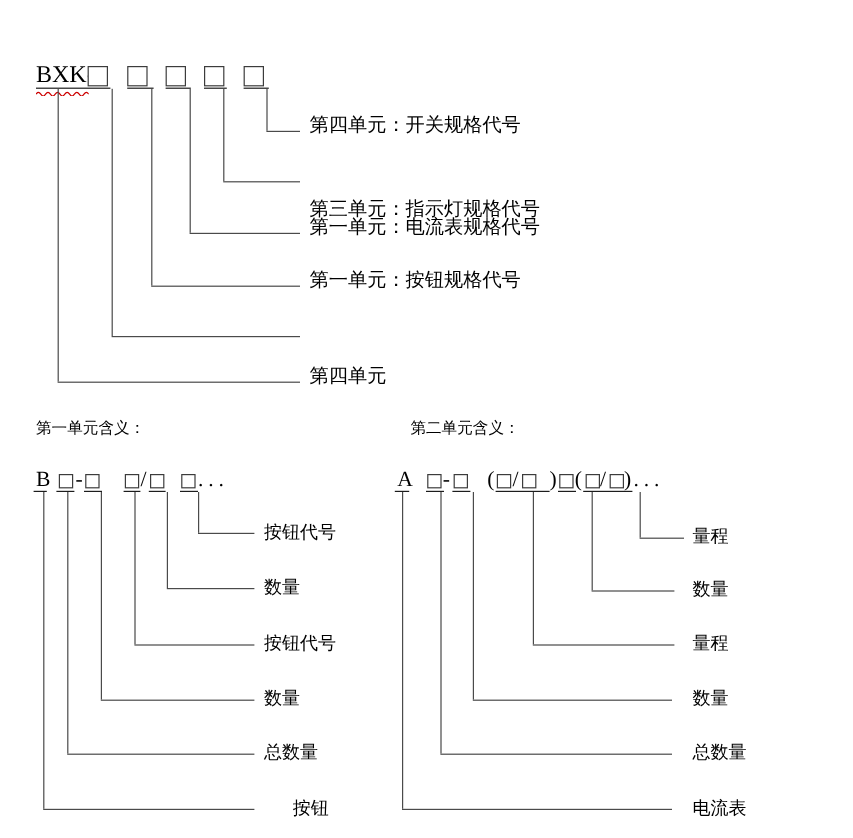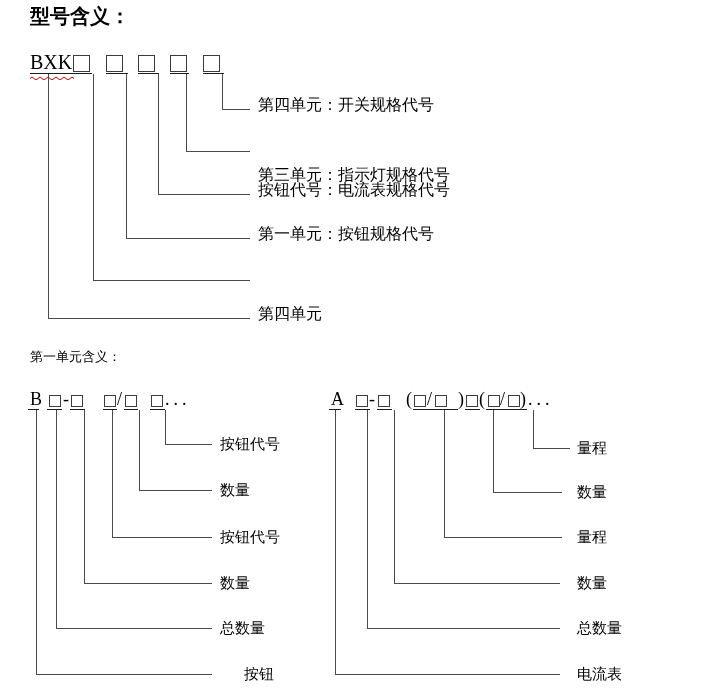--- a/index.html
+++ b/index.html
@@ -17,21 +17,20 @@
   .hl{position:absolute;height:1px;background:#4a4a4a;}
   .lbl{position:absolute;font-size:16px;line-height:20px;white-space:nowrap;text-align:center;}
   .lbs{position:absolute;font-size:15px;line-height:20px;white-space:nowrap;}
   .sq{position:absolute;left:30px;top:75px;}
 </style>
 </head>
 <body>
 
 <div id="page">
 
-  <div class="ttl">型号含义：</div>
 
   <span class="fl" style="left:30px;top:52px;">BXK-</span>
 
   <div class="bx" style="left:73px;top:55px;"></div>
   <div class="bx" style="left:106px;top:55px;"></div>
   <div class="bx" style="left:138px;top:55px;"></div>
   <div class="bx" style="left:170px;top:55px;"></div>
   <div class="bx" style="left:203px;top:55px;"></div>
 
   <div class="ul" style="left:30px;top:73px;width:62px;"></div>
@@ -53,21 +52,21 @@
 
   <div class="hl" style="left:222px;top:109px;width:28px;"></div>
   <div class="hl" style="left:186px;top:151px;width:64px;"></div>
   <div class="hl" style="left:158px;top:194px;width:92px;"></div>
   <div class="hl" style="left:126px;top:238px;width:124px;"></div>
   <div class="hl" style="left:93px;top:280px;width:157px;"></div>
   <div class="hl" style="left:48px;top:318px;width:202px;"></div>
 
   <div class="lbl" style="left:258px;top:95px;">第四单元：开关规格代号</div>
   <div class="lbl" style="left:258px;top:137px;margin-top:28px;">第三单元：指示灯规格代号</div>
-  <div class="lbl" style="left:258px;top:180px;">按钮代号：电流表规格代号</div>
+  <div class="lbl" style="left:258px;top:180px;">第一单元：电流表规格代号</div>
   <div class="lbl" style="left:258px;top:224px;">第一单元：按钮规格代号</div>
   <div class="lbl" style="left:258px;top:304px;">第四单元</div>
 
   <div class="hd" style="left:30px;top:347px;">第一单元含义：</div>
 
   <span class="fls" style="left:30px;top:391px;">B</span>
   <div class="bxs" style="left:49px;top:395px;"></div>
   <span class="fls" style="left:63px;top:391px;">-</span>
   <div class="bxs" style="left:71px;top:395px;"></div>
   <div class="bxs" style="left:104px;top:395px;"></div>
@@ -97,20 +96,21 @@
   <div class="hl" style="left:56px;top:628px;width:156px;"></div>
   <div class="hl" style="left:36px;top:674px;width:176px;"></div>
 
   <div class="lbs" style="left:220px;top:434px;">按钮代号</div>
   <div class="lbs" style="left:220px;top:480px;">数量</div>
   <div class="lbs" style="left:220px;top:527px;">按钮代号</div>
   <div class="lbs" style="left:220px;top:573px;">数量</div>
   <div class="lbs" style="left:220px;top:618px;">总数量</div>
   <div class="lbs" style="left:220px;top:664px;margin-left:24px;">按钮</div>
 
+  <div class="hd" style="left:342px;top:347px;">第二单元含义：</div>
 
   <span class="fls" style="left:331px;top:391px;">A</span>
   <div class="bxs" style="left:356px;top:395px;"></div>
   <span class="fls" style="left:369px;top:391px;">-</span>
   <div class="bxs" style="left:378px;top:395px;"></div>
   <span class="fls" style="left:406px;top:391px;">(</span>
   <div class="bxs" style="left:414px;top:395px;"></div>
   <span class="fls" style="left:427px;top:391px;">/</span>
   <div class="bxs" style="left:435px;top:395px;"></div>
   <span class="fls" style="left:458px;top:391px;">)</span>

